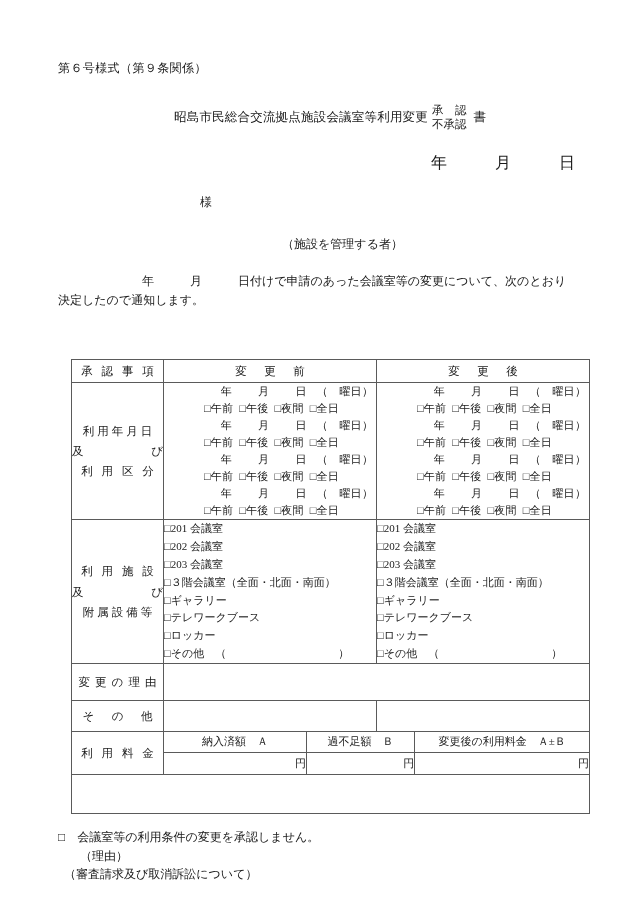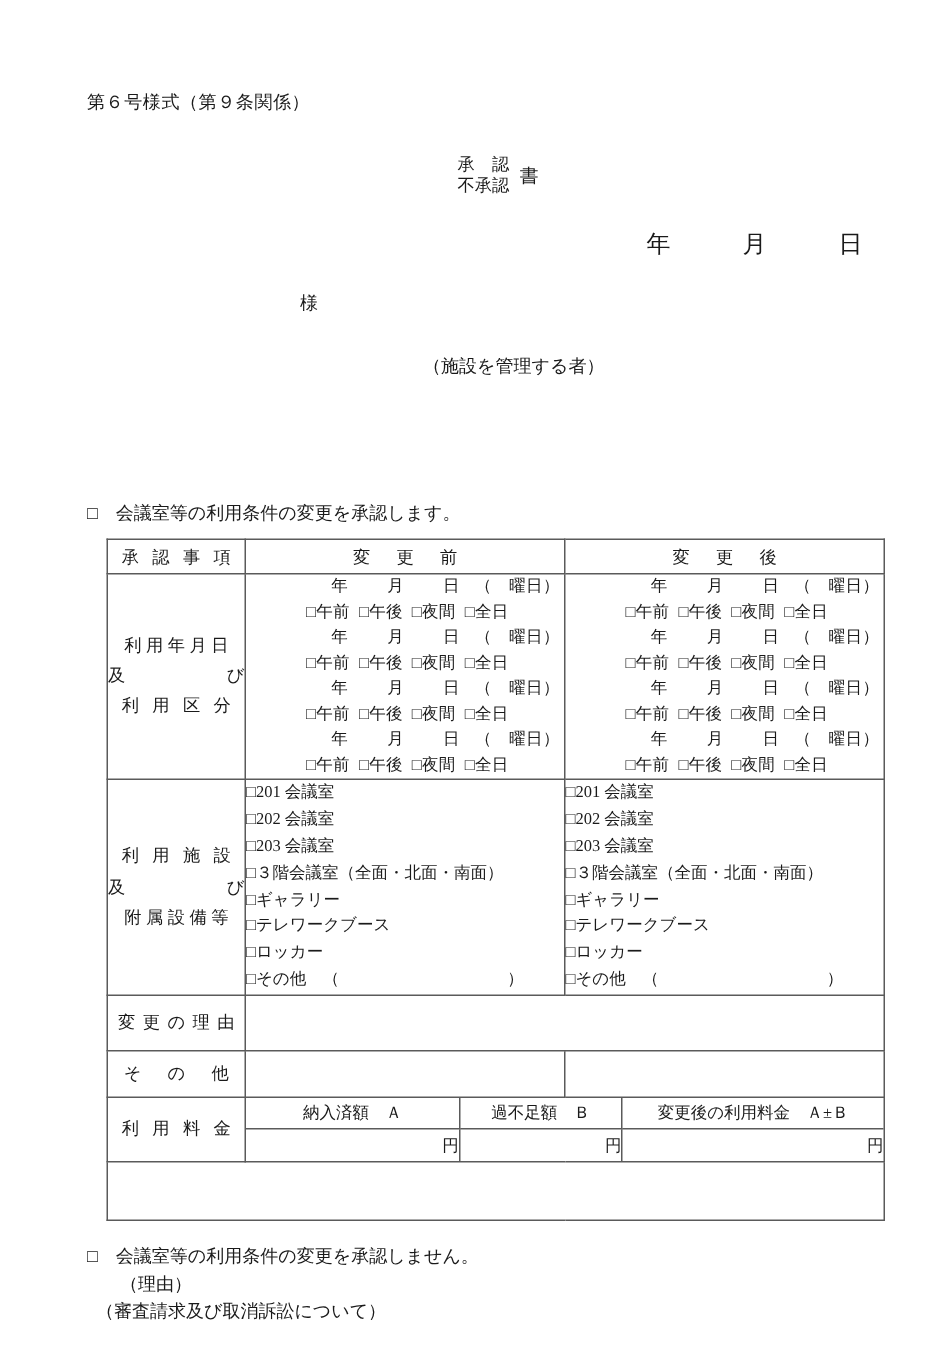--- a/index.html
+++ b/index.html
@@ -208,33 +208,37 @@
   .f-ind2 { padding-left: 6px; }
 </style>
 </head>
 <body>
 
 <div class="page">
 
   <div class="form-no">第６号様式（第９条関係）</div>
 
   <div class="title-row">
+    <span class="title-main">昭島市民総合交流拠点施設会議室等利用変更</span>
     <span class="title-stack">
       <span>承　認</span>
       <span>不承認</span>
     </span>
     <span class="title-tail">書</span>
   </div>
 
   <div class="date-line">年　　　月　　　日</div>
   <div class="addressee">様</div>
   <div class="issuer">（施設を管理する者）</div>
 
-
-  <div class="approve-line">□　会議室等の利用条件の変更を承認します。</div>
+  <div class="body-text">
+    <span class="body-indent"></span><span>年　　　月　　　日付けで申請のあった会議室等の変更について、次のとおり</span><br>
+    <span>決定したので通知します。</span>
+  </div>
+
 
   <table class="form-table">
     <colgroup>
       <col class="col-label">
         <col class="col-before">
         <col class="col-after">
     </colgroup>
     <tbody>
       <tr>
         <th class="hdr">承 認 事 項</th>

